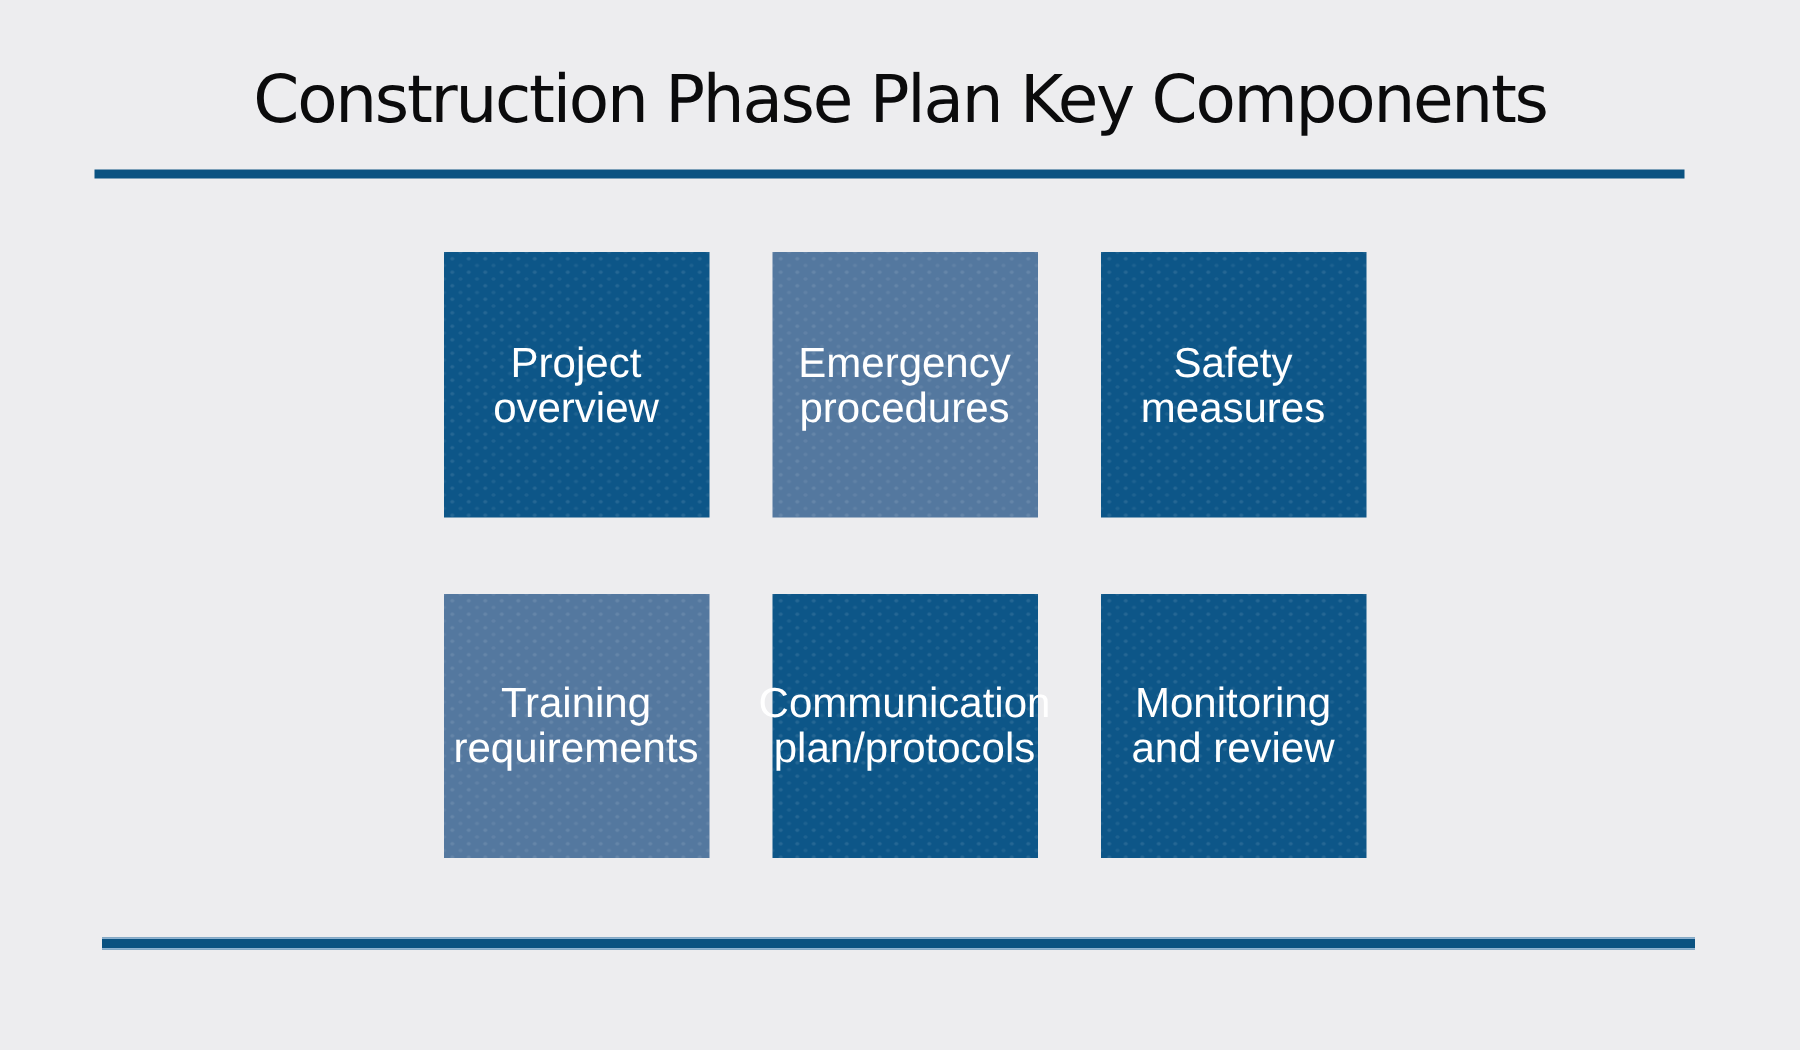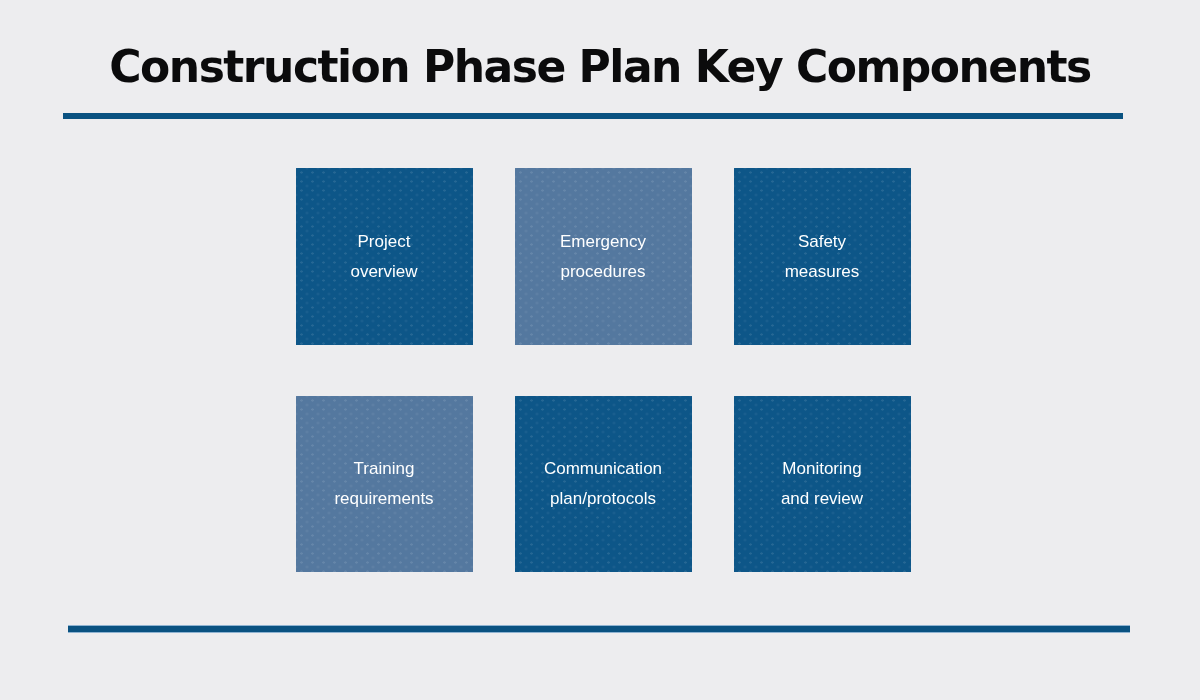--- a/index.html
+++ b/index.html
@@ -19,21 +19,21 @@
     inset: 0;
   }
   .title {
     position: absolute;
     top: 41px;
     left: 0;
     right: 0;
     margin: 0;
     text-align: center;
     font-family: "DejaVu Sans", "Liberation Sans", sans-serif;
-    font-weight: bold;
+    font-weight: normal;
     font-size: 44px;
     line-height: 52px;
     letter-spacing: -1.5px;
     color: var(--title_text, #0b0b0c);
   }
   .rule {
     position: absolute;
     background: var(--rule, #0a5281);
   }
   .rule-top {
@@ -64,21 +64,21 @@
   .box {
     width: 177px;
     height: 177px;
     box-sizing: border-box;
     padding: 8px;
     display: flex;
     align-items: center;
     justify-content: center;
     text-align: center;
     color: var(--box_text, #ffffff);
-    font-size: 17px;
+    font-size: 28px;
     line-height: 30px;
     white-space: pre-line;
     
     background-image:
       radial-gradient(rgba(255,255,255,0.10) 1px, transparent 1.7px),
       radial-gradient(rgba(255,255,255,0.07) 1px, transparent 1.7px);
     background-size: 11px 9px;
     background-position: 0 0, 5.5px 4.5px;
   }
   .row-2 .box { height: 176px; }

